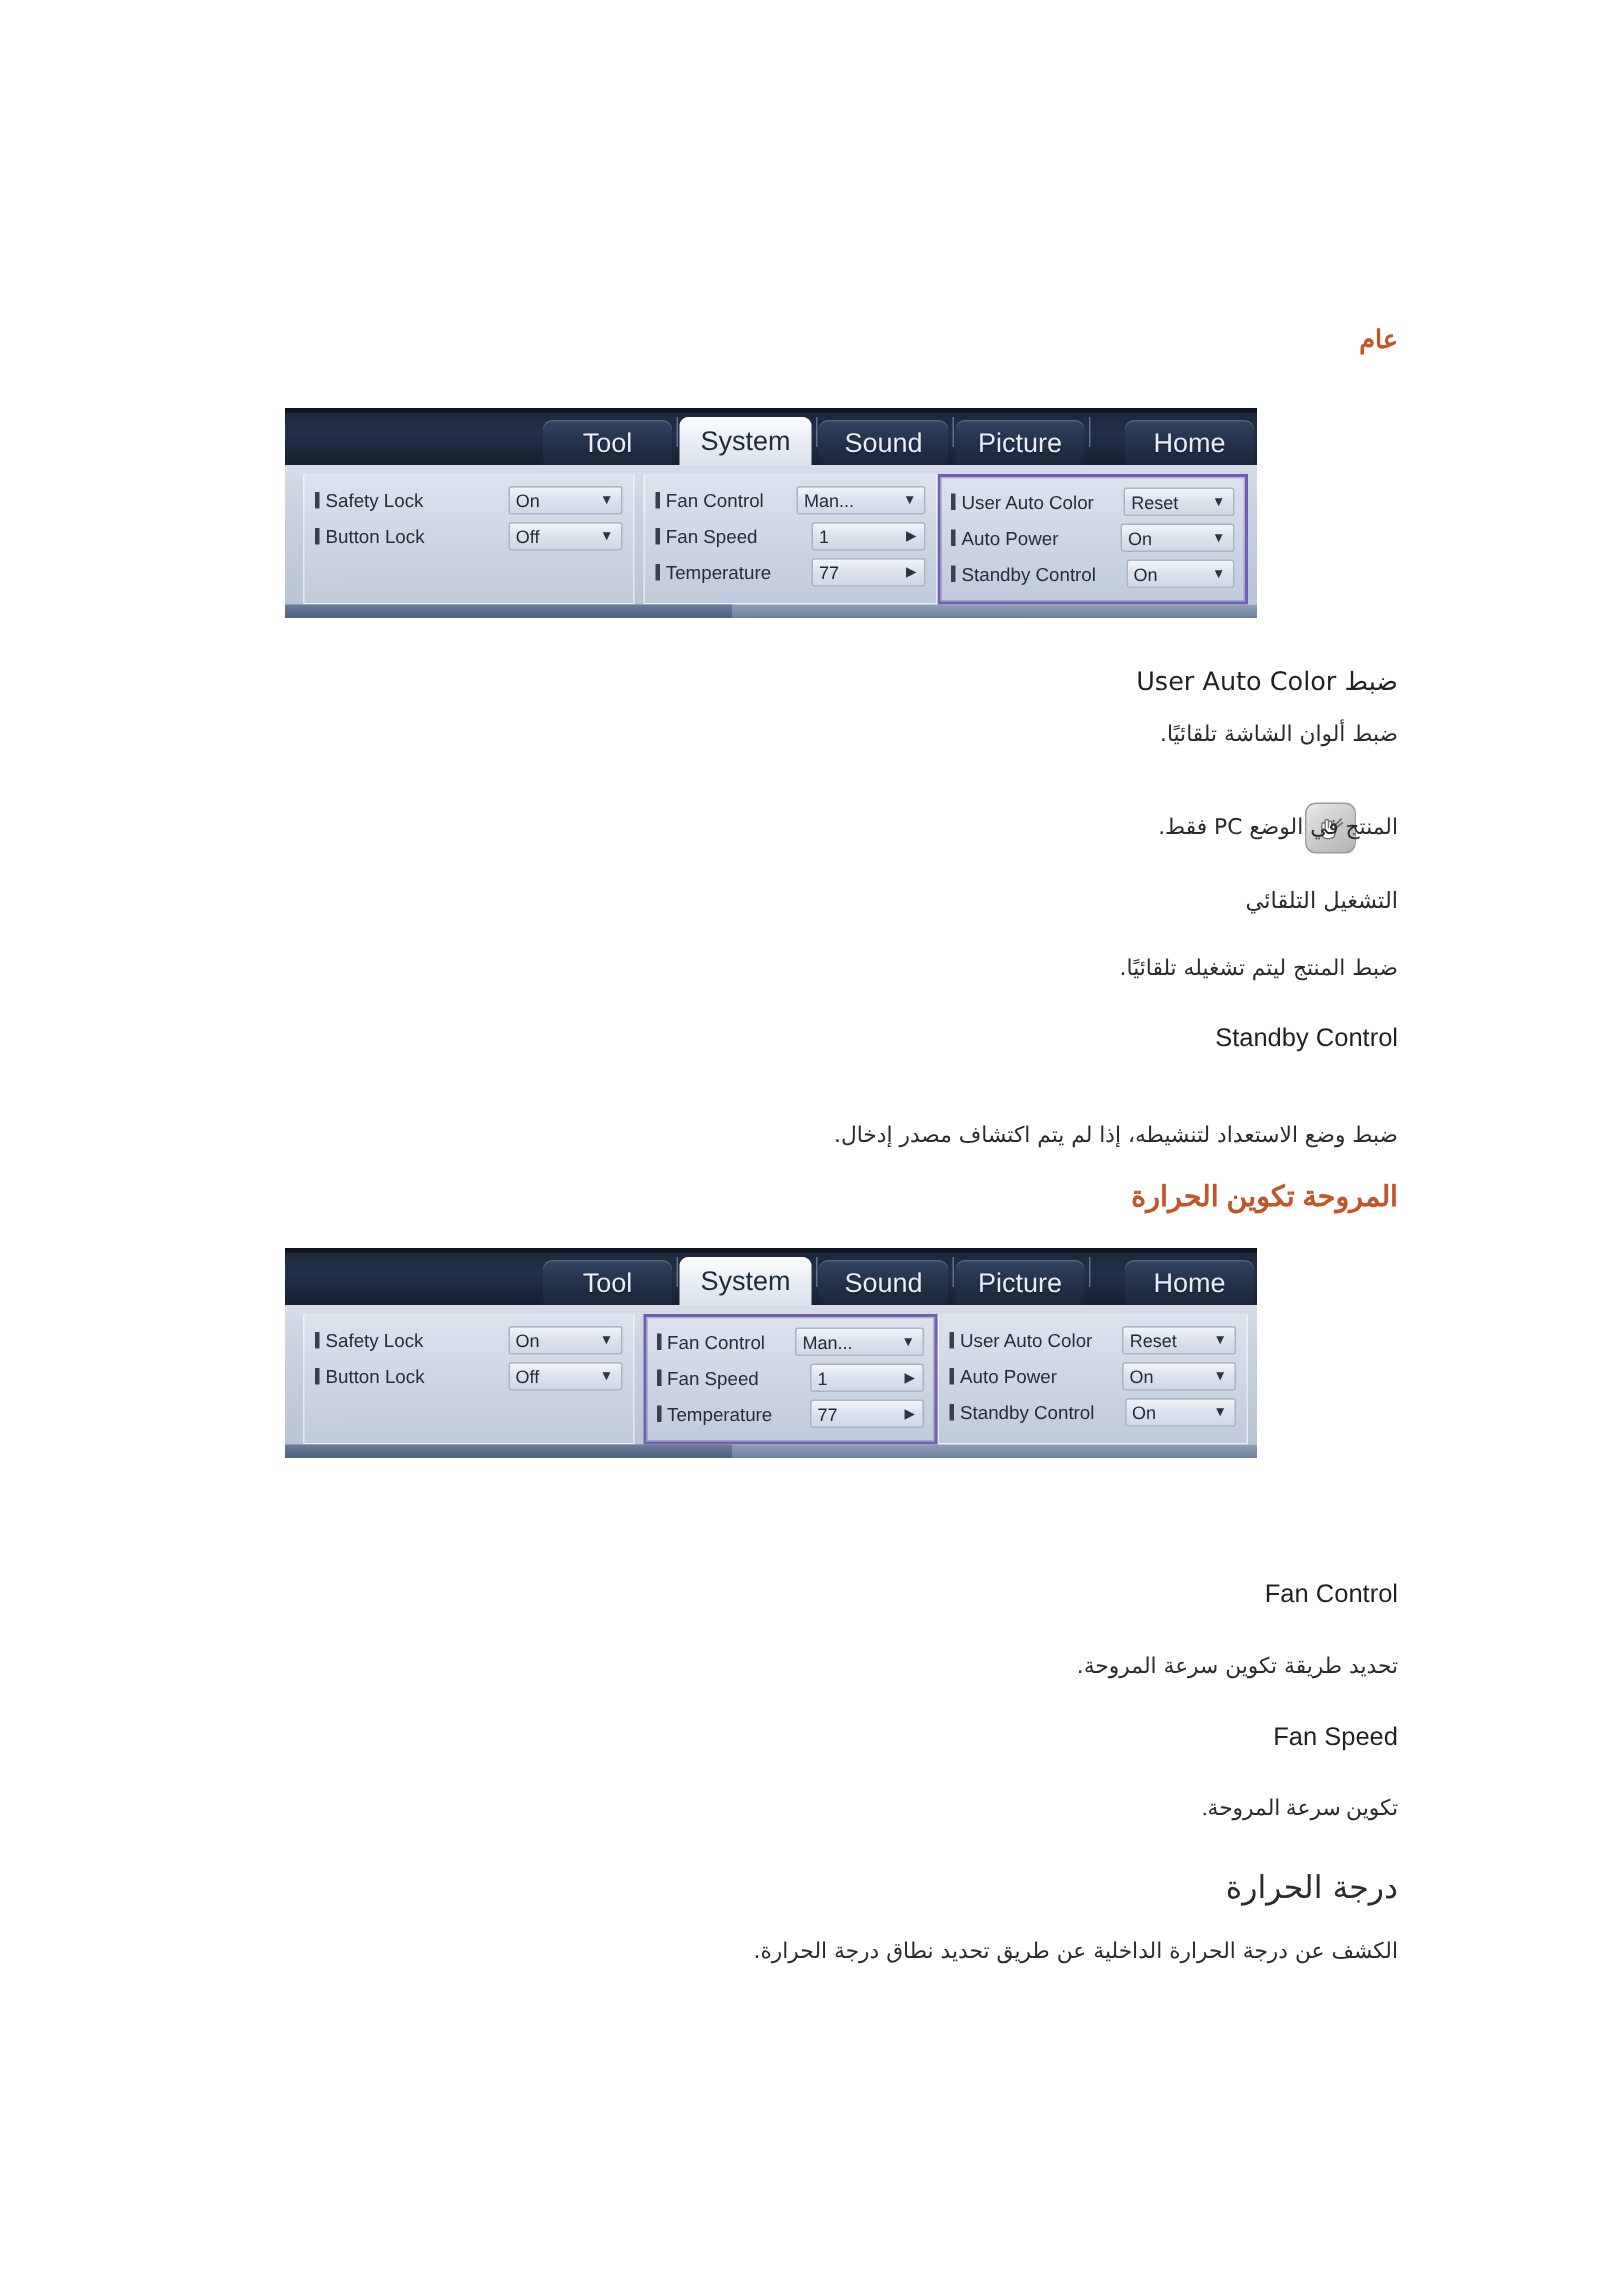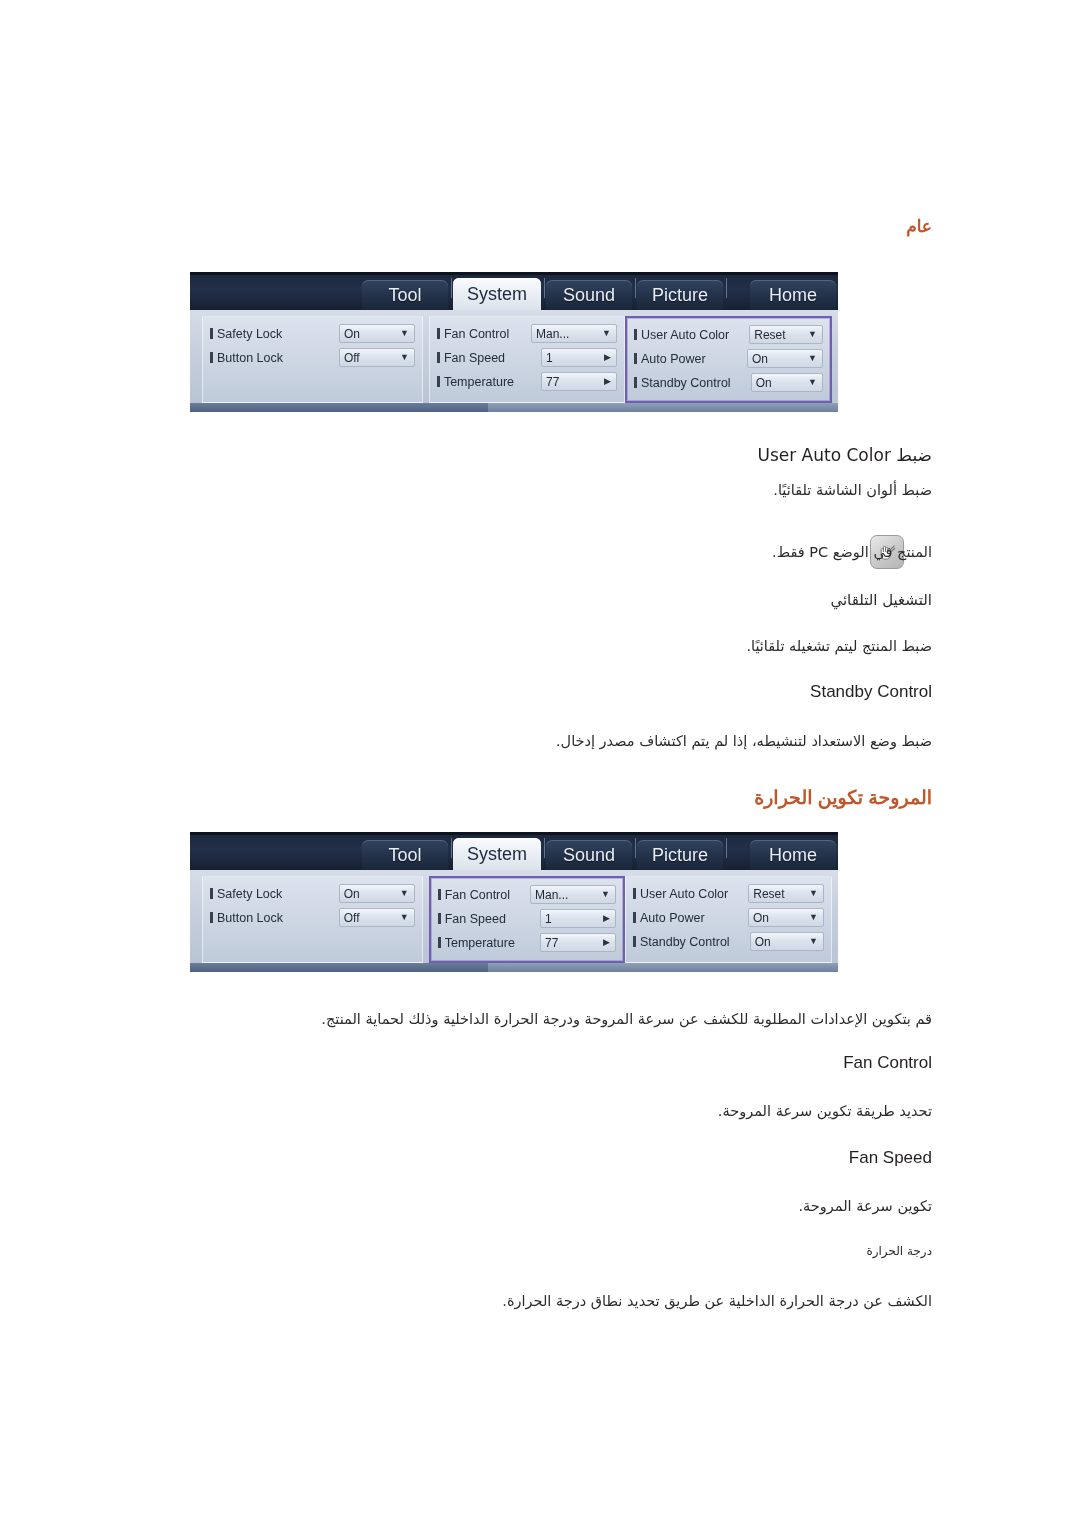--- a/index.html
+++ b/index.html
@@ -337,21 +337,21 @@
     </svg>
   </div>
   <div class="para" style="top:541px;">المنتج في الوضع PC فقط.</div>
 
   <div class="para" style="top:588px; font-size:15px;">التشغيل التلقائي</div>
 
   <div class="para" style="top:635px;">ضبط المنتج ليتم تشغيله تلقائيًا.</div>
 
   <div class="subhead" style="top:682px;">Standby Control</div>
 
-  <div class="para" style="top:730px;">ضبط وضع الاستعداد لتنشيطه، إذا لم يتم اكتشاف مصدر إدخال.</div>
+  <div class="para" style="top:746px;">ضبط وضع الاستعداد لتنشيطه، إذا لم يتم اكتشاف مصدر إدخال.</div>
 
   <div class="section-heading heading-fan">المروحة تكوين الحرارة</div>
 
   <div class="osd" id="osd-2" style="top:832px;">
     <div class="osd-tabs">
         <div class="tab">Home</div>
         <div class="tab-sep"></div>
         <div class="tab">Picture</div>
         <div class="tab-sep"></div>
         <div class="tab">Sound</div>
@@ -421,27 +421,26 @@
               <span class="val">Off</span>
               <span class="arw">▼</span>
             </div>
           </div>
           <div class="spacer-row"></div>
         </div>
       </div>
     <div class="osd-foot"></div>
   </div>
 
-  <div class="para" style="top:1008px;">قم بتكوين الإعدادات المطلوبة للكشف عن سرعة المروحة ودرجة الحرارة الداخلية وذلك لحماية المنتج.</div>
 
   <div class="subhead" style="top:1053px;">Fan Control</div>
 
   <div class="para" style="top:1100px;">تحديد طريقة تكوين سرعة المروحة.</div>
 
   <div class="subhead" style="top:1148px;">Fan Speed</div>
 
-  <div class="para" style="top:1195px;">تكوين سرعة المروحة.</div>
-
-  <div class="para" style="top:1242px; font-size:12px;">درجة الحرارة</div>
+  <div class="para" style="top:1195px;font-family:Liberation Serif, serif;">تكوين سرعة المروحة.</div>
+
+  <div class="para" style="top:1242px; font-size:21px;">درجة الحرارة</div>
 
   <div class="para" style="top:1290px;">الكشف عن درجة الحرارة الداخلية عن طريق تحديد نطاق درجة الحرارة.</div>
 
 </div>
 
 </body></html>

